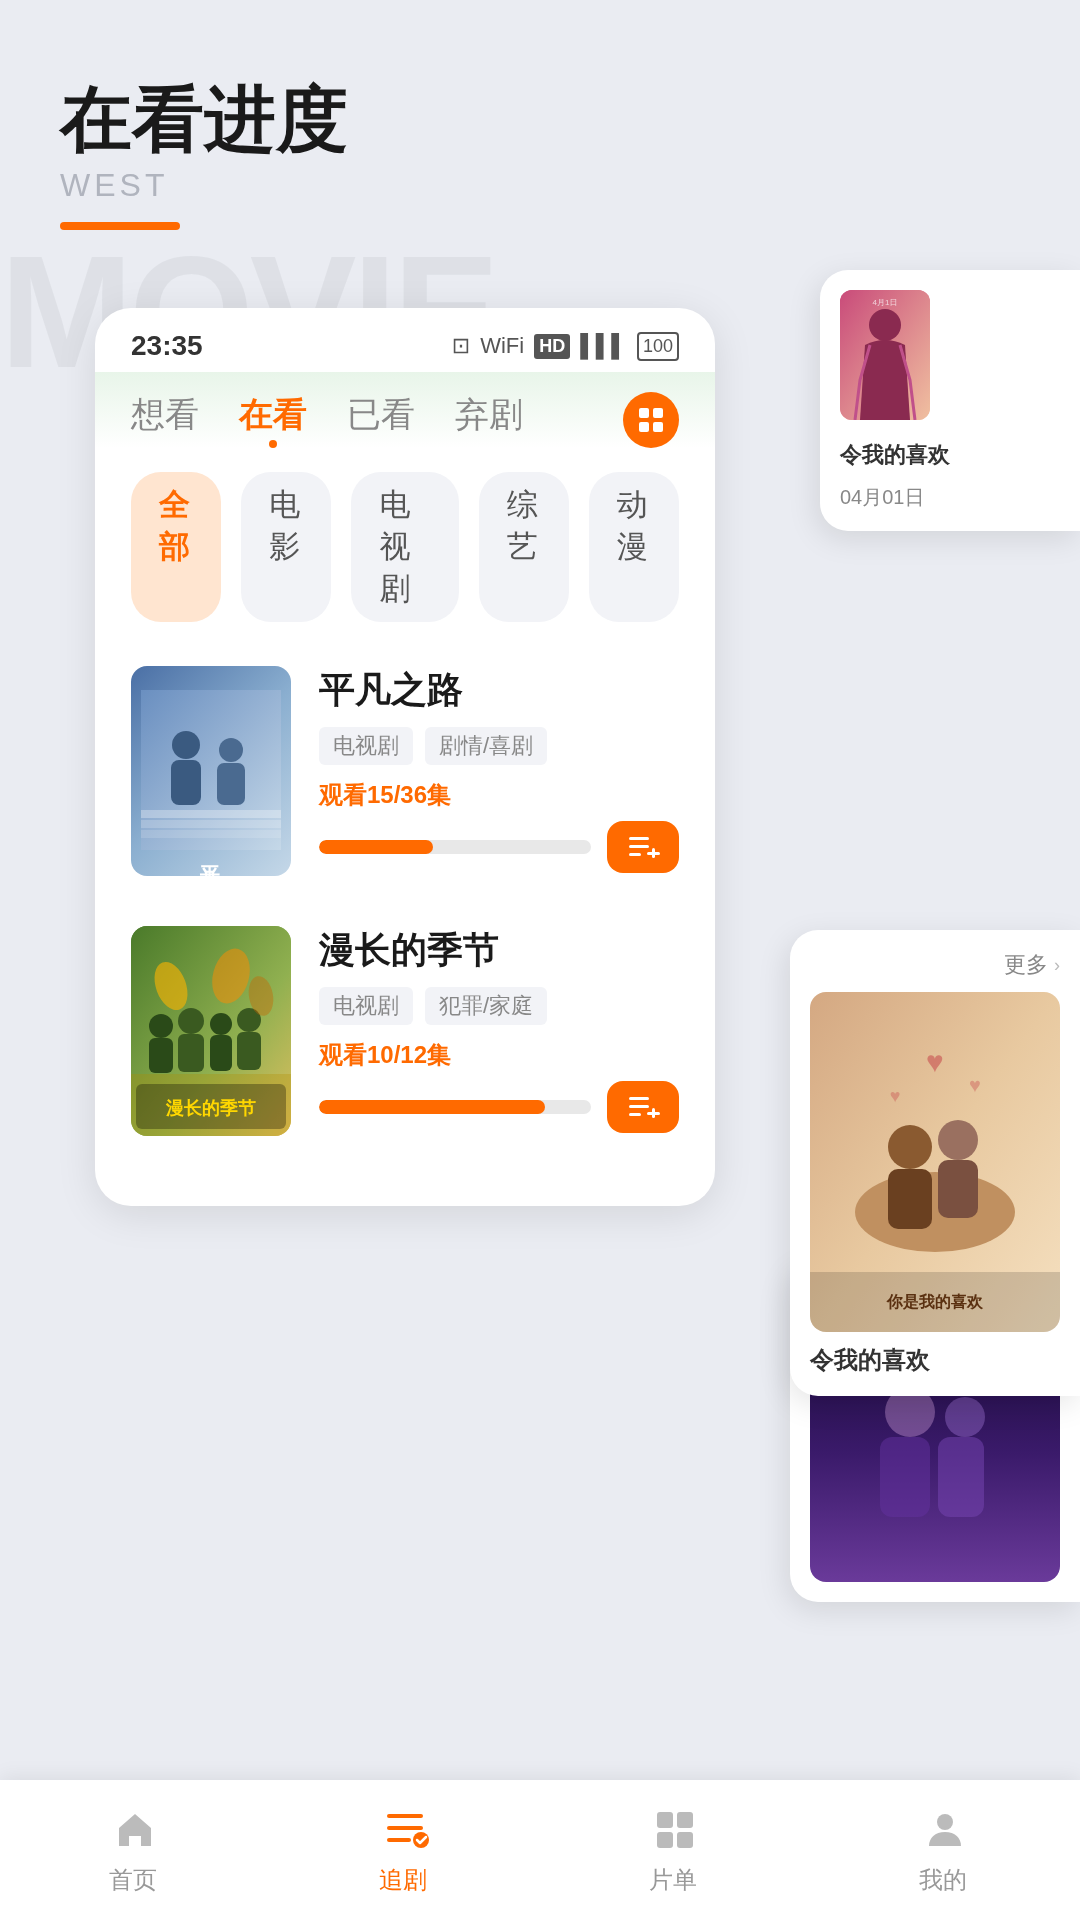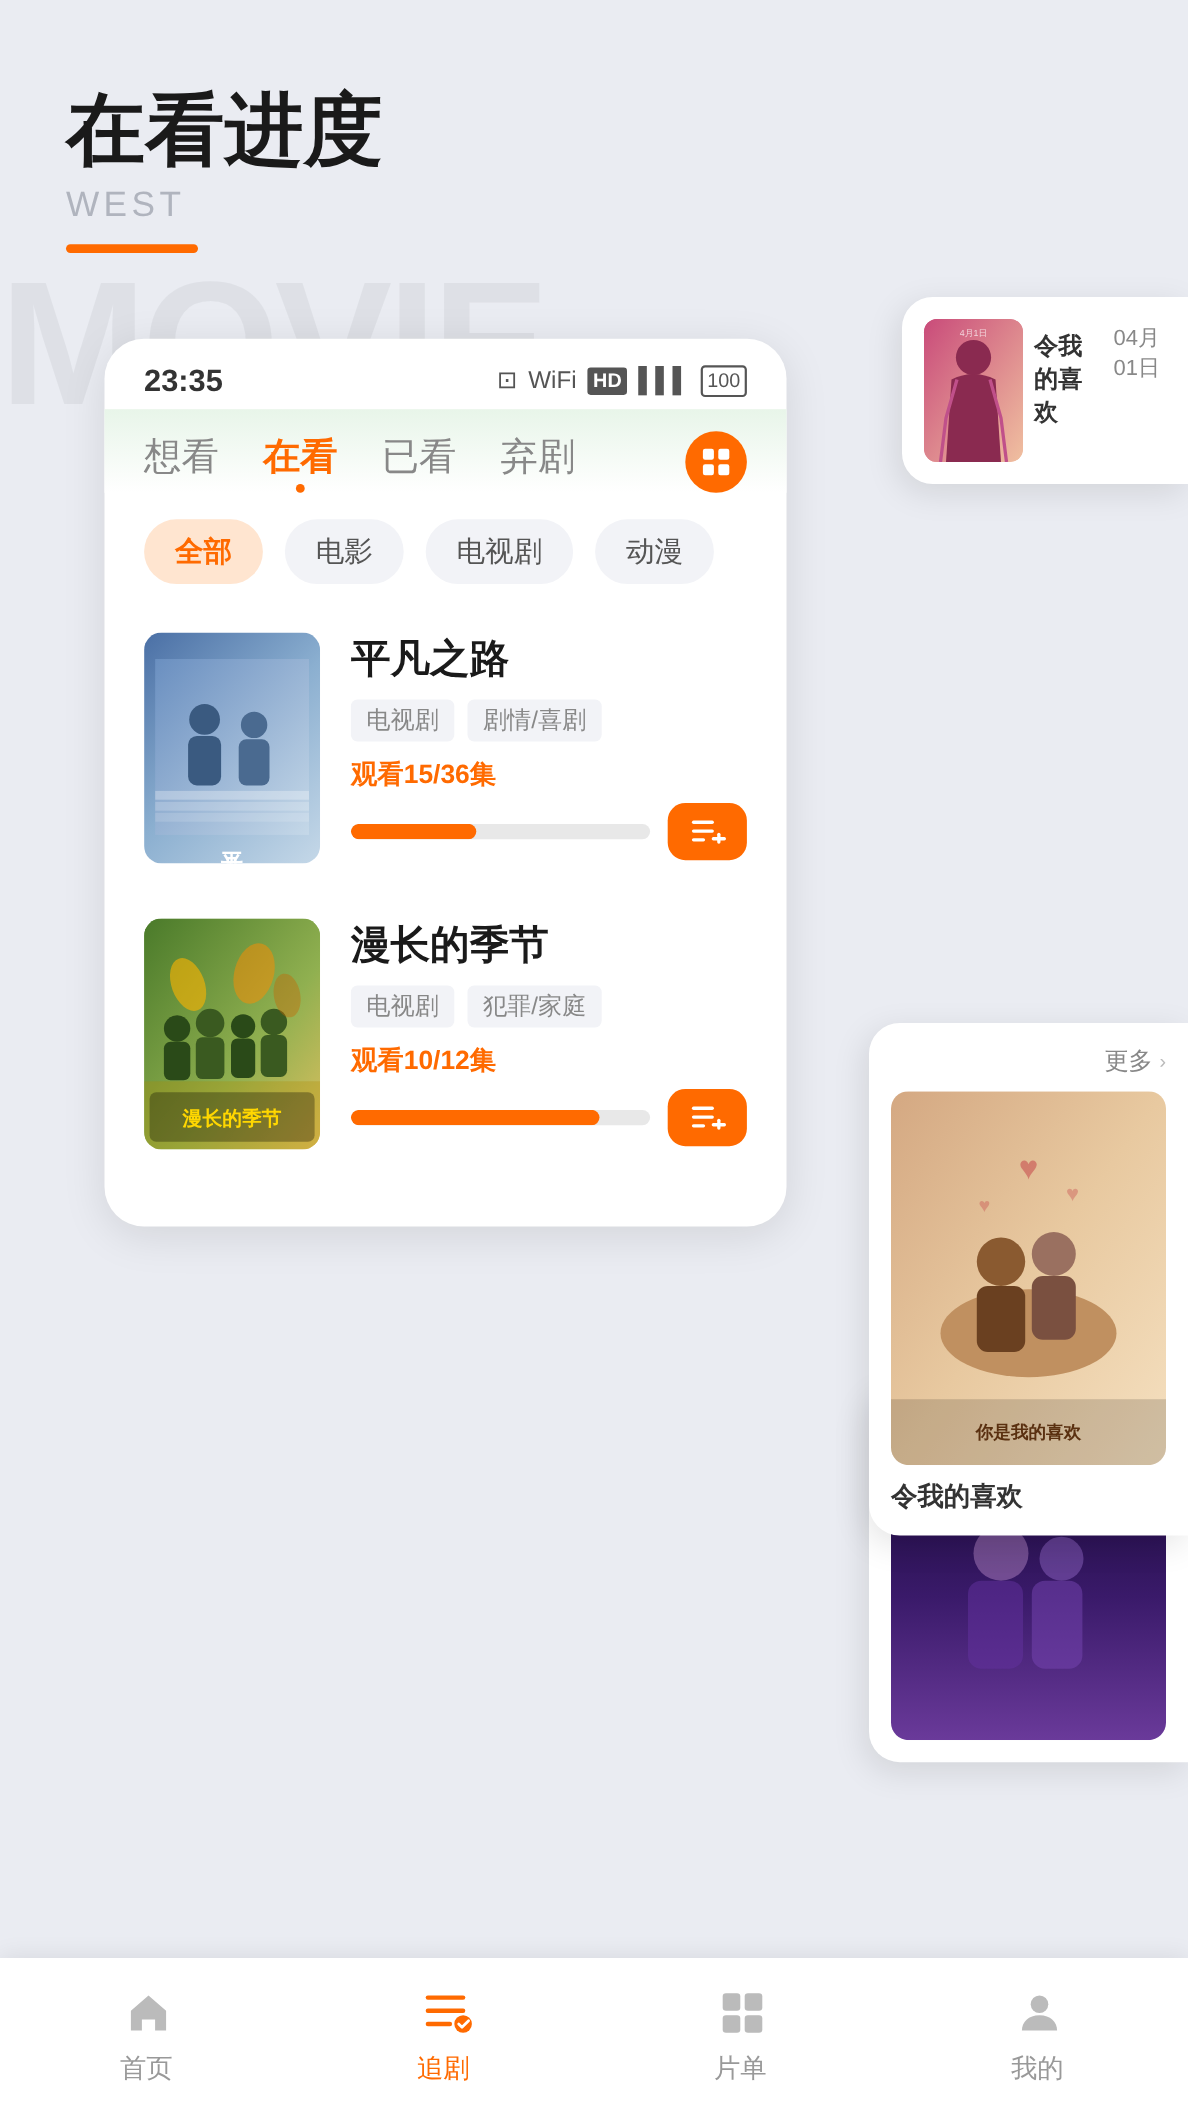--- a/index.html
+++ b/index.html
@@ -144,21 +144,21 @@
 
     
     .filter-row {
       display: flex;
       gap: 20px;
       padding: 24px 36px;
     }
     .filter-chip {
       padding: 12px 28px;
       border-radius: 30px;
-      font-size: 26px;
+      font-size: 31px;
       background: #f2f3f7;
       color: #555;
       cursor: pointer;
     }
     .filter-chip.active {
       background: #ffe5d0;
       color: #ff6a00;
       font-weight: 600;
     }
 
@@ -417,20 +417,21 @@
         <rect x="2" y="16" width="10" height="10" rx="2"></rect>
         <rect x="16" y="16" width="10" height="10" rx="2"></rect>
       </svg>
     </div>
   </div>
 
   <div class="filter-row">
     <div class="filter-chip active">全部</div>
     <div class="filter-chip">电影</div>
     <div class="filter-chip">电视剧</div>
+    <div class="filter-chip">综艺</div>
     <div class="filter-chip">动漫</div>
   </div>
 
   <div class="show-item">
     <div class="show-poster">
       <div class="poster-pingfan">
 
         <svg width="140" height="160" viewBox="0 0 140 160">
           <rect width="140" height="160" fill="url(#pgf)"></rect>
           <defs>
@@ -529,21 +530,21 @@
             <rect x="27" y="19" width="3" height="10" rx="1.5"></rect>
             <rect x="22" y="23" width="13" height="3" rx="1.5"></rect>
           </svg>
         </div>
       </div>
     </div>
   </div>
 </div>
 
 <div class="side-card-top">
-  <div style="display:flex;flex-direction:row;gap:10px;">
+  <div style="display:flex;flex-direction:column;gap:10px;">
     <div style="display:flex;gap:10px;">
 
       <div style="width:90px;height:130px;border-radius:12px;overflow:hidden;background:linear-gradient(135deg,#c94b7a,#e8829a,#f0c0a0);">
         <svg width="90" height="130" viewBox="0 0 90 130">
           <rect width="90" height="130" fill="url(#spa)"></rect>
           <defs>
             <linearGradient id="spa" x1="0" y1="0" x2="1" y2="1">
               <stop offset="0%" stop-color="#c94b7a"></stop>
               <stop offset="100%" stop-color="#f0c0a0"></stop>
             </linearGradient>

